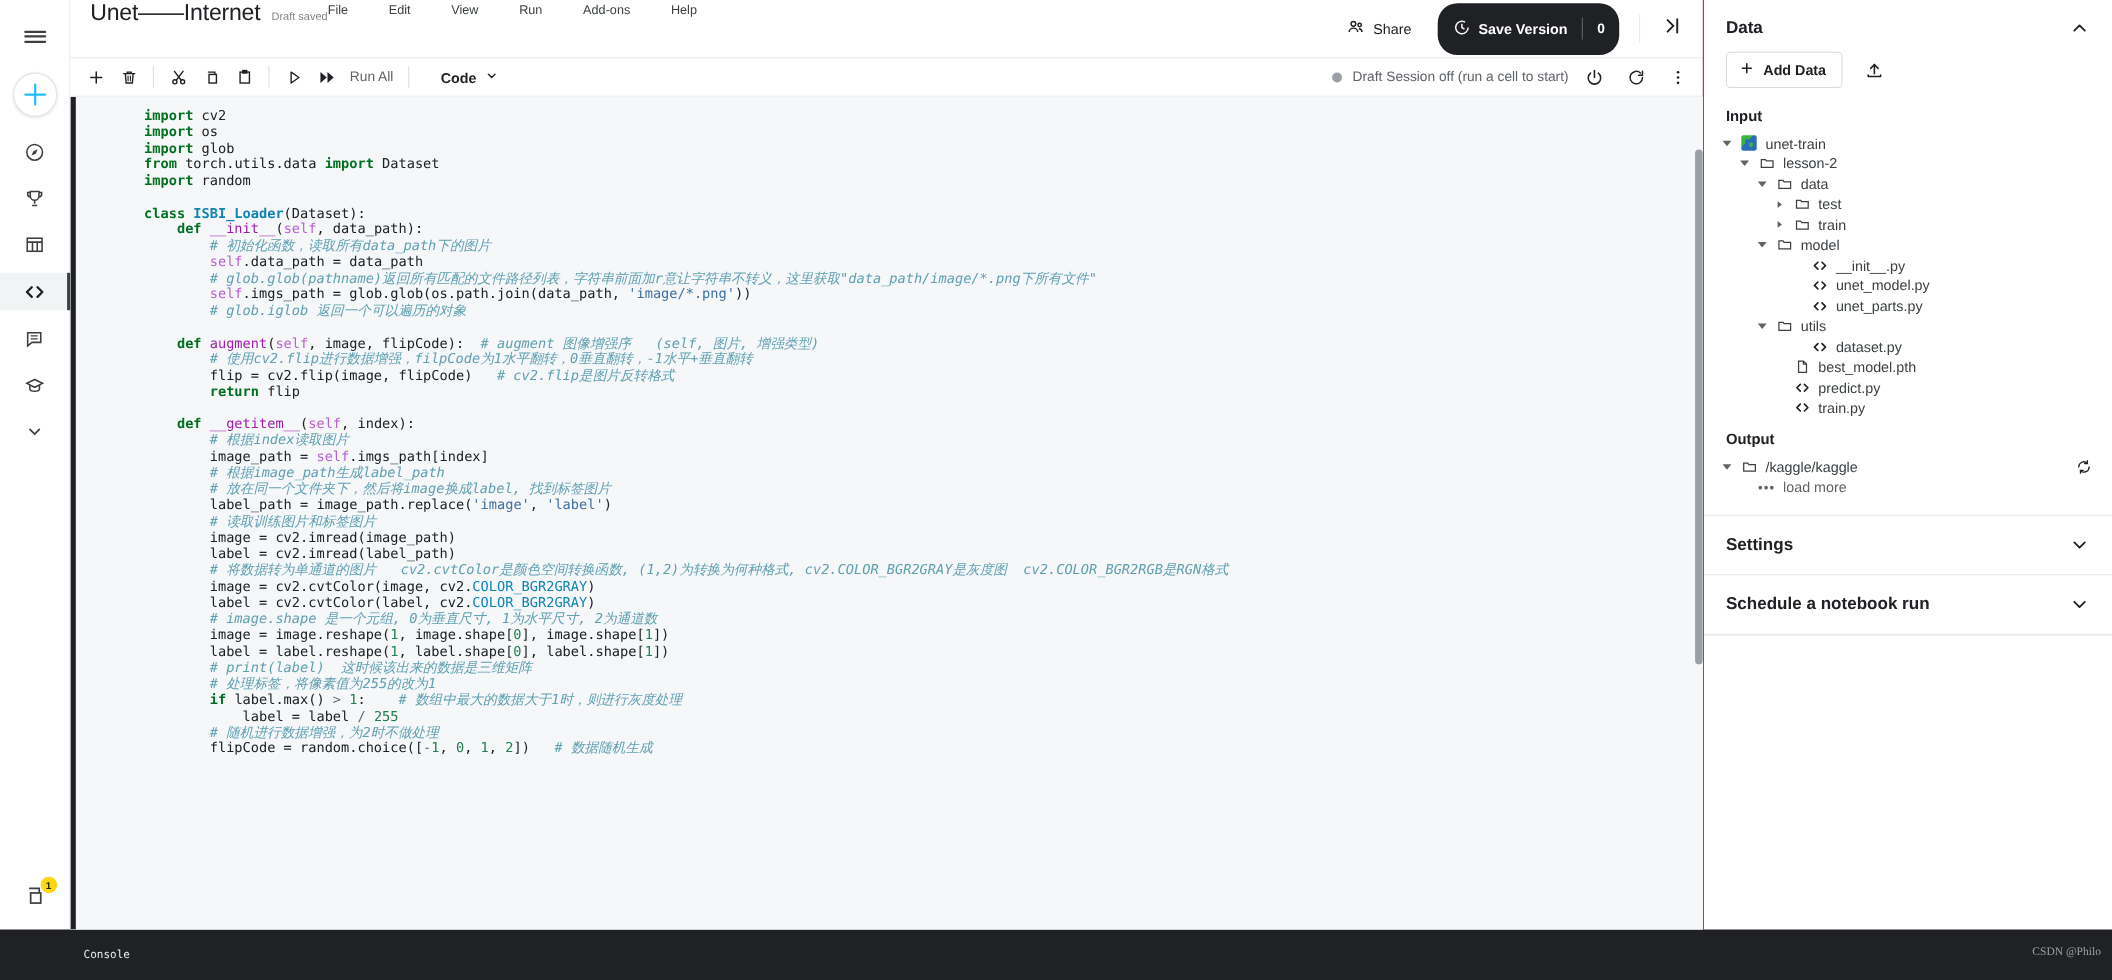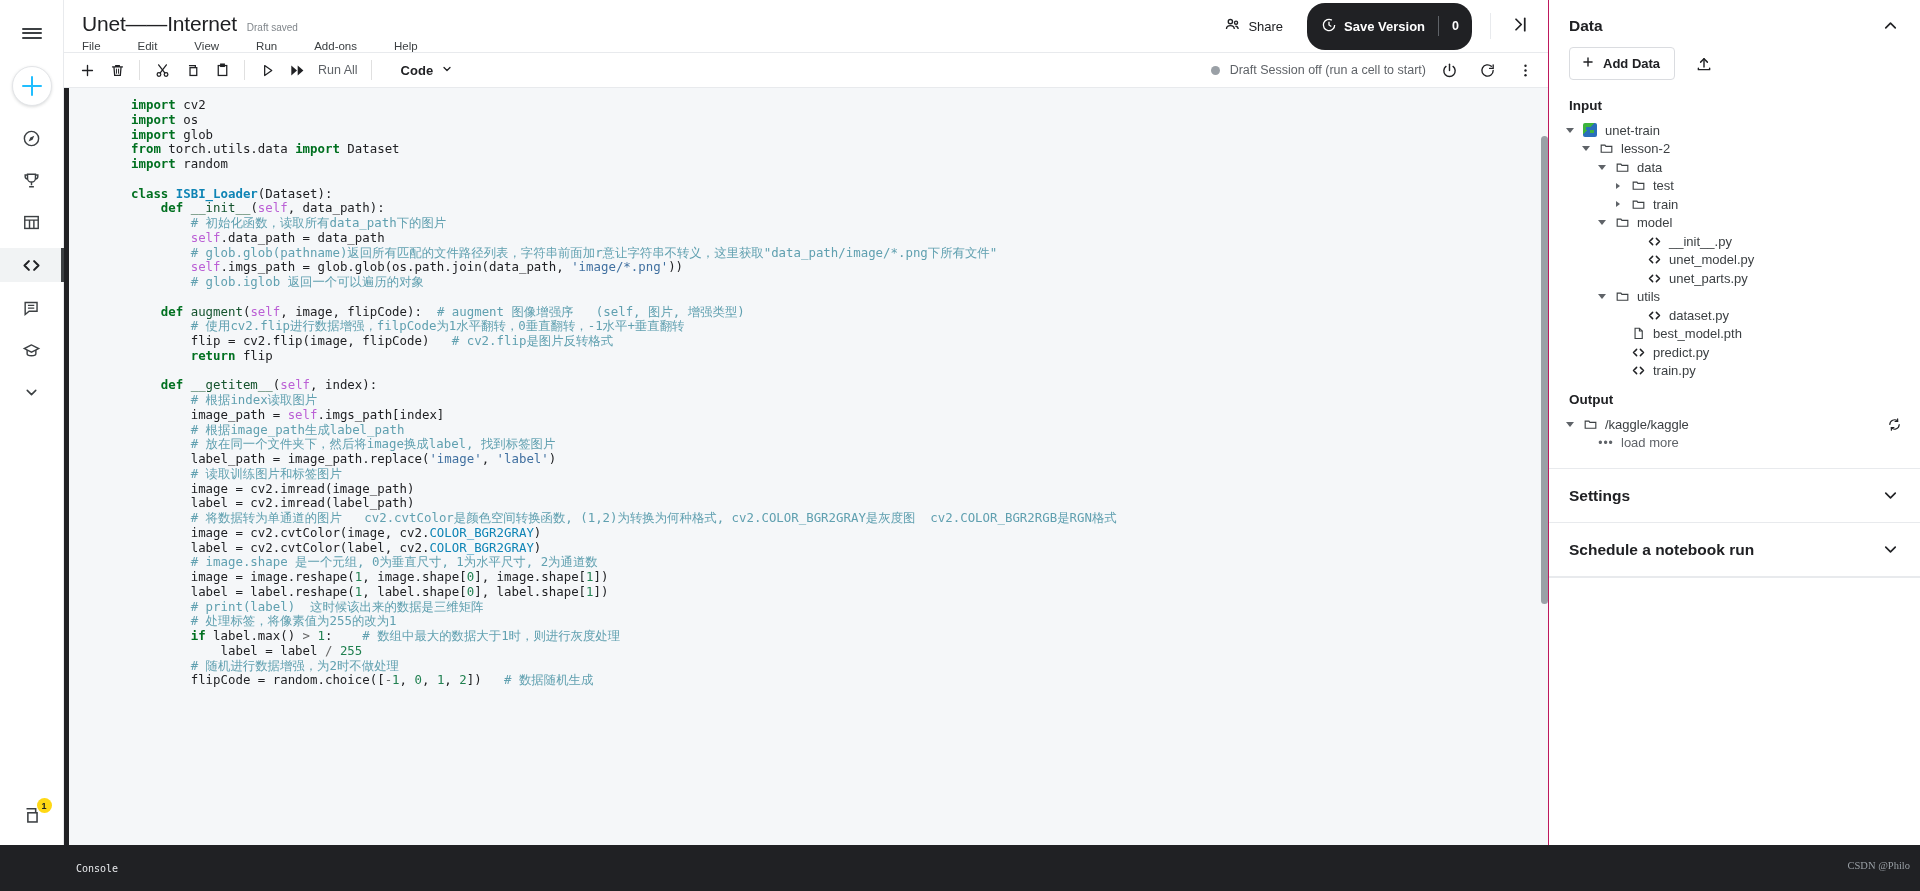--- a/index.html
+++ b/index.html
@@ -51,21 +51,21 @@
     display: flex; align-items: center; justify-content: center;
   }
 
   
   .center { flex: 1; display: flex; flex-direction: column; min-width: 0; background: #fff; }
 
   .nb-header {
     height: 52px; display: flex; align-items: center;
     padding: 0 0 0 0; border-bottom: 0px solid #e8eaed;
   }
-  .nb-title-wrap { padding-left: 18px; display: flex; flex-direction: column; justify-content: flex-end; height: 52px; }
+  .nb-title-wrap { padding-left: 18px; display: flex; justify-content: flex-end; height: 52px; }
   .nb-title-line { display: flex; align-items: baseline; gap: 10px; }
   .nb-title { font-size: 21px; color: #202124; font-weight: 400; letter-spacing: -0.2px; }
   .nb-draft { font-size: 10px; color: #80868b; }
   .nb-menu { display: flex; gap: 37px; margin-top: 4px; }
   .nb-menu span { font-size: 11.5px; color: #3c4043; cursor: pointer; }
   .hdr-right { margin-left: auto; display: flex; align-items: center; gap: 0; padding-right: 14px; height: 52px; }
   .share-btn { display: flex; align-items: center; gap: 7px; font-size: 13px; color: #202124; font-weight: 500; padding: 7px 12px; border-radius: 4px; cursor: pointer; }
   .save-pill {
     display: flex; align-items: center; background: #202124; color: #fff;
     border-radius: 18px; height: 47px; margin-left: 12px; cursor: pointer; overflow: hidden;
@@ -100,26 +100,26 @@
     flex: 1; background: #f5f7f9; padding: 10px 0 10px 0; overflow: hidden;
   }
   pre.code {
     font-family: "DejaVu Sans Mono", "Liberation Mono", monospace;
     font-size: 12.4px; line-height: 14.75px; color: #202124;
     padding-left: 62px; white-space: pre; margin: 0;
   }
   .k  { color: #007020; font-weight: 700; }   
   .kn { color: #007020; font-weight: 700; }   
   .cls{ color: #0e84b5; font-weight: 700; }   
-  .fn { color: #14532d; }                     
+  .fn { color: #a21caf; }                     
   .se { color: #bb60d5; }                     
   .st { color: #4070a0; }                     
   .nu { color: #208050; }                     
   .op { color: #666; }                        
-  .cm { color: #60a0b0; } 
+  .cm { color: #60a0b0; font-style: italic; } 
   .at { color: #0e84b5; }
 
   .scrollbar-v {
     position: absolute; right: 0px; top: 48px; width: 7px; height: 468px;
     background: #9aa0a6; border-radius: 4px;
   }
   .scroll-track { position: absolute; right: 0; top: 0; width: 7px; height: 100%; }
 
   
   .rpanel {

